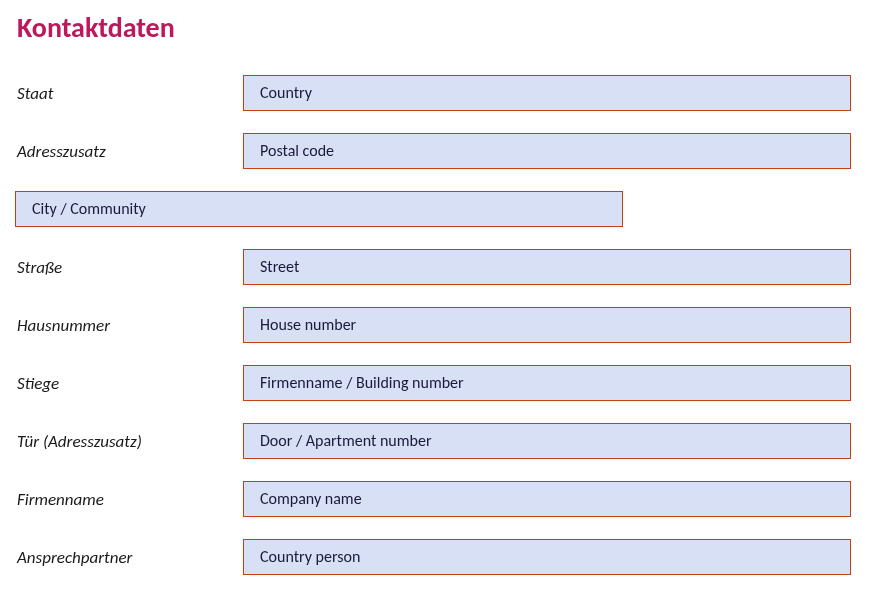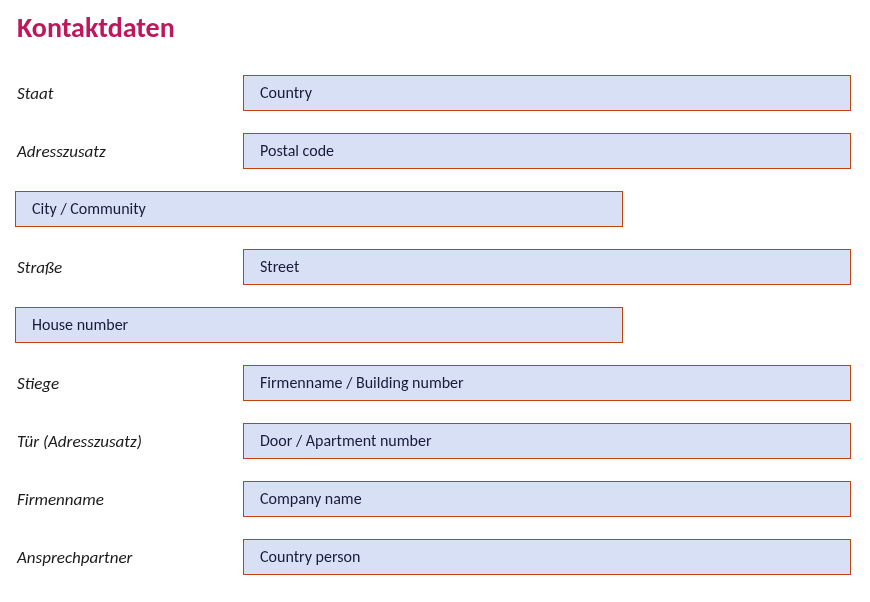--- a/index.html
+++ b/index.html
@@ -60,20 +60,21 @@
 <div class="form-row">
   <div class="field">City / Community</div>
 </div>
 
 <div class="form-row">
   <div class="label">Straße</div>
   <div class="field">Street</div>
 </div>
 
 <div class="form-row">
+  <div class="label">Hausnummer</div>
   <div class="field">House number</div>
 </div>
 
 <div class="form-row">
   <div class="label">Stiege</div>
   <div class="field">Firmenname / Building number</div>
 </div>
 
 <div class="form-row">
   <div class="label">Tür (Adresszusatz)</div>

